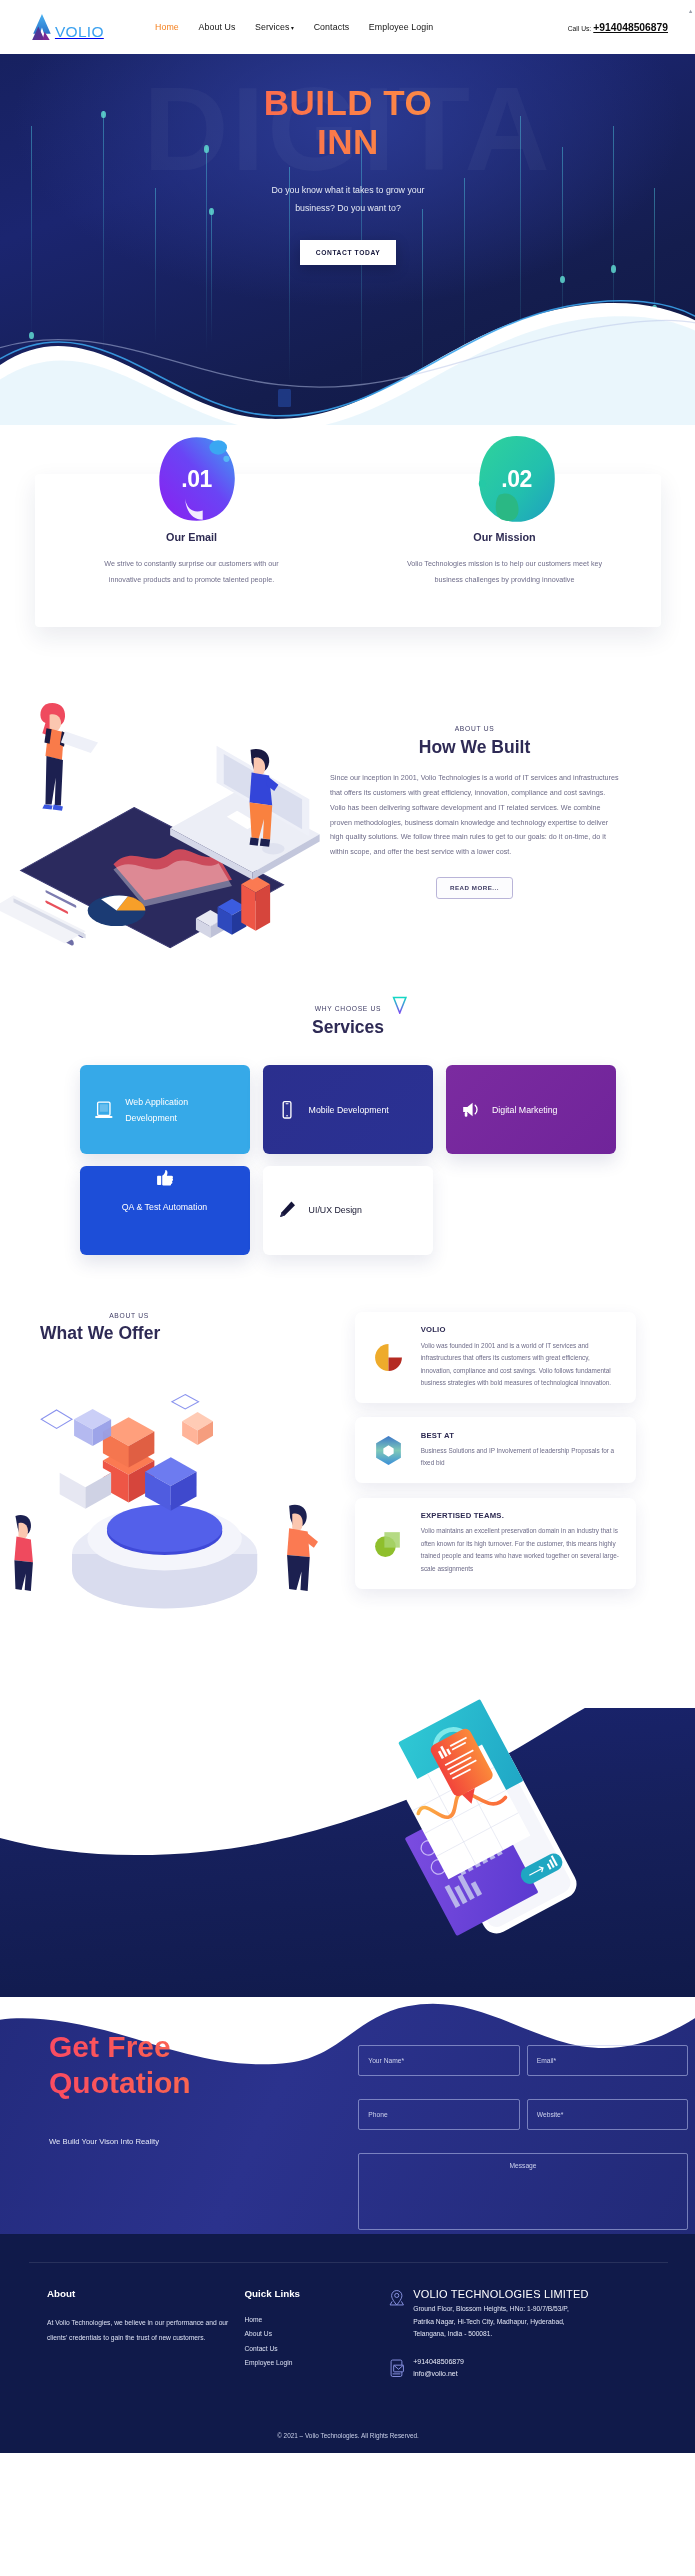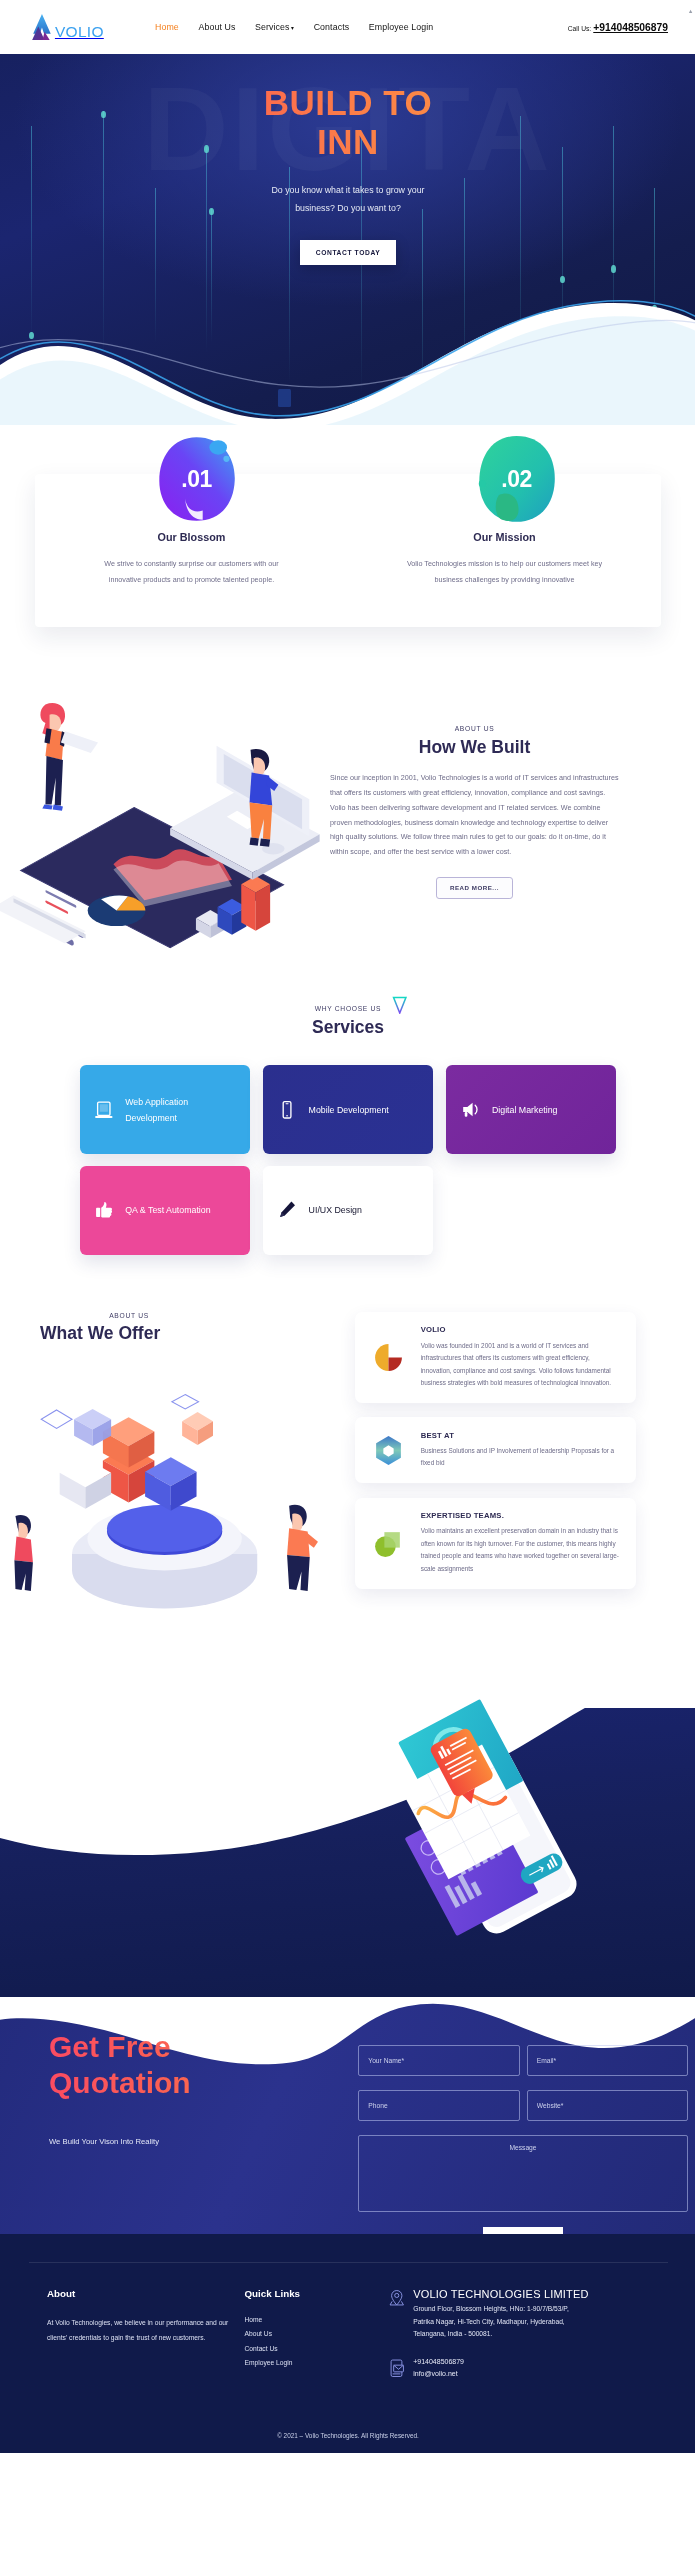--- a/index.html
+++ b/index.html
@@ -117,21 +117,21 @@
     grid-template-columns:repeat(3,170px);gap:11.3px 13.4px;
   }
   .svc-card{
     height:89px;border-radius:6.2px;display:flex;align-items:center;
     padding:0 12.4px;gap:9.3px;cursor:pointer;position:relative;
     box-shadow:0 7.2px 16.5px rgba(40,45,110,.13);
   }
   .svc-card.c1{background:#36a9e8;}
   .svc-card.c2{background:linear-gradient(135deg,#2b2f8e 0%,#2a3193 100%);}
   .svc-card.c3{background:linear-gradient(135deg,#7b2ba0 0%,#70249a 100%);}
-  .svc-card.c4{background:#ec4899;}
+  .svc-card.c4{background:#1d4ed8;flex-direction:column;}
   .svc-card.c5{background:#fff;box-shadow:0 7.2px 16.5px rgba(40,45,110,.10);}
   .svc-ico{width:24px;height:24px;flex:none;display:flex;align-items:center;justify-content:center;}
   .svc-label{font-size:8.8px;line-height:1.85;color:#fff;font-weight:400;}
   .svc-card.c5 .svc-label{color:#15152f;}
 
   
   .wwo-section{width:696px;display:flex;padding:11.3px 0 31px;background:#fff;}
   .wwo-left{width:355px;}
   .wwo-heads{padding-left:40px;}
   .wwo-eyebrow{font-size:6.7px;letter-spacing:0.7px;color:#3d3a63;font-weight:500;text-align:center;width:178px;}
@@ -167,21 +167,21 @@
   .quote-top-curve{position:absolute;left:0;top:0;width:696px;height:108px;}
   .quote-inner{position:relative;z-index:5;display:flex;padding:32px 0 0 33px;}
   .quote-left{width:309px;}
   .quote-title{
     font-size:30px;line-height:1.18;font-weight:bold;
     background:linear-gradient(95deg,#fb4b62 0%,#fb6450 45%,#fc8c44 100%);
     -webkit-background-clip:text;background-clip:text;color:transparent;
   }
   .quote-sub{margin-top:37px;font-size:7.7px;color:#e3e7f7;font-weight:300;}
   .quote-form{width:330px;padding-top:15.5px;}
-  .form-row{display:flex;gap:7px;margin-bottom:14px;}
+  .form-row{display:flex;gap:7px;margin-bottom:23px;}
   .fld{
     flex:1;background:transparent;border:0.5px solid rgba(190,198,240,.55);
     border-radius:2.1px;height:31px;padding:0 9.3px;color:#fff;font-size:6.7px;
     font-family:"Liberation Sans", sans-serif;
   }
   .fld::placeholder{color:#d5daf2;opacity:.95;}
   .ta{
     width:100%;background:transparent;border:0.5px solid rgba(190,198,240,.55);
     border-radius:2.1px;height:77px;padding:8.2px 9.3px;color:#fff;font-size:6.7px;resize:none;
     font-family:"Liberation Sans", sans-serif;
@@ -336,21 +336,21 @@
           </linearGradient>
         </defs>
         <path d="M84 6 C136 6 160 46 158 94 C156 142 126 172 84 172 C42 172 12 140 12 94 C12 46 36 6 84 6 Z" fill="url(#gM)"></path>
         <circle cx="18" cy="98" r="7" fill="#25c9a6"></circle>
         <path d="M50 120 C72 110 88 126 88 148 C88 168 72 174 56 168 C42 162 40 134 50 120 Z" fill="#2ab884"></path>
       </svg>
       <div class="vm-num">.02</div>
     </div>
 
     <div class="vm-col">
-      <div class="vm-title">Our Blossom</div>
+      <div class="vm-title">Our Email</div>
       <div class="vm-text">
         <span>We strive to constantly surprise our customers with our</span><br>
         <span>innovative products and to promote talented people.</span>
       </div>
     </div>
 
     <div class="vm-col">
       <div class="vm-title">Our Mission</div>
       <div class="vm-text">
         <span>Volio Technologies mission is to help our customers meet key</span><br>

